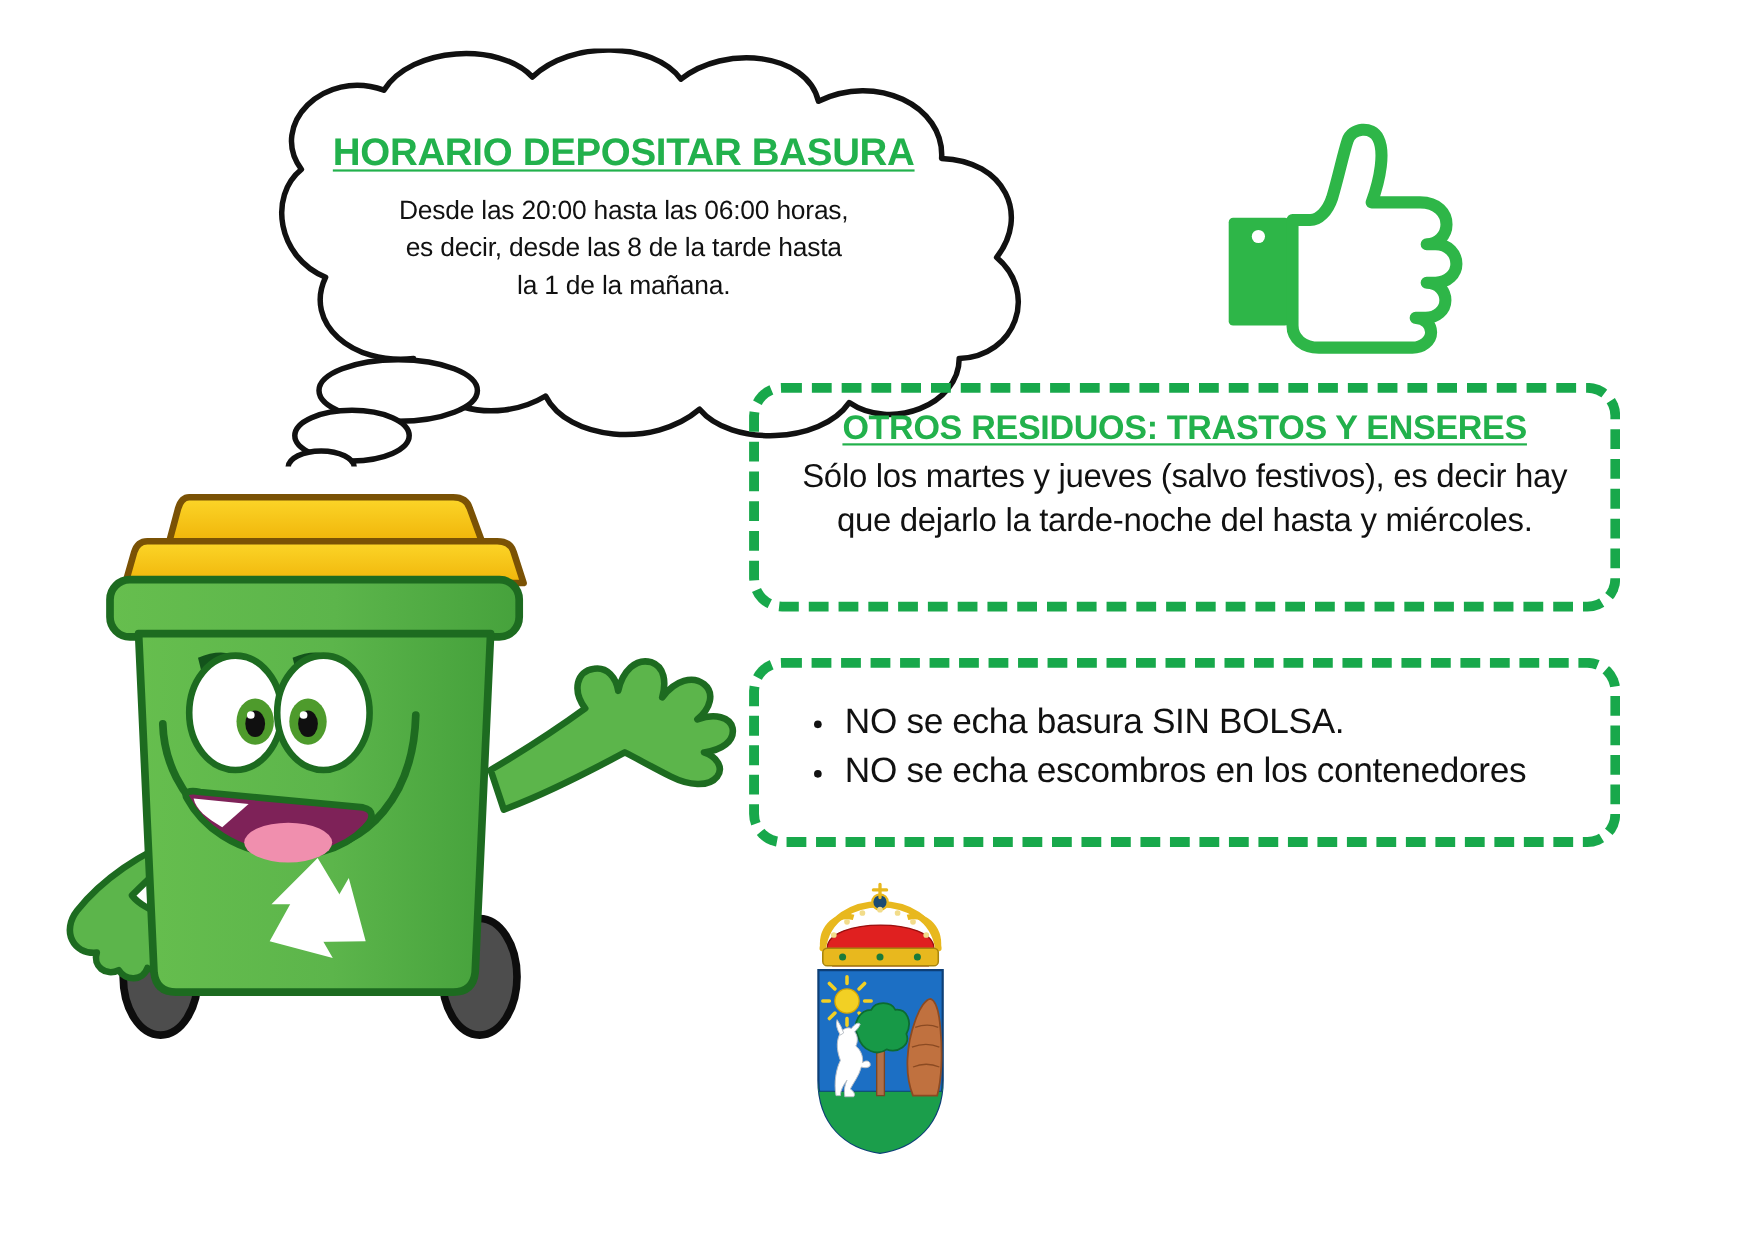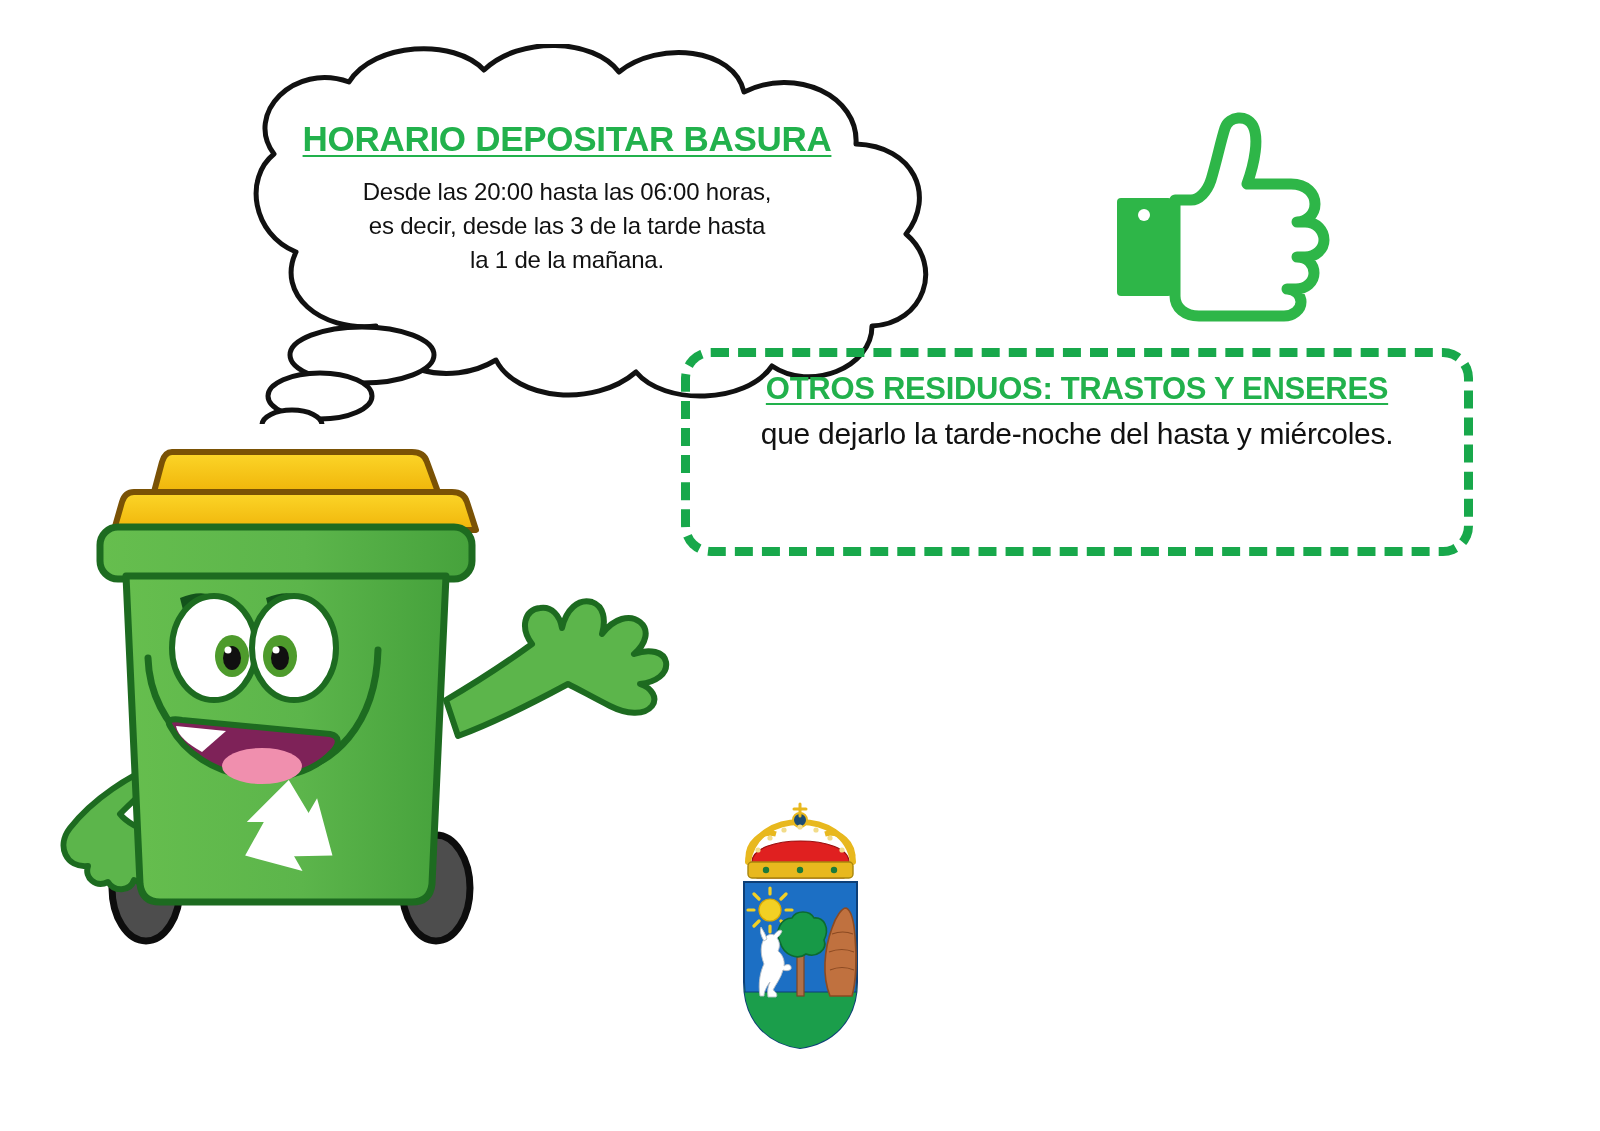--- a/index.html
+++ b/index.html
@@ -210,21 +210,21 @@
         <ellipse cx="238" cy="311" rx="72" ry="28"></ellipse>
         <ellipse cx="196" cy="352" rx="52" ry="23"></ellipse>
         <ellipse cx="168" cy="381" rx="30" ry="15"></ellipse>
       </g>
     </svg>
 
     <div class="bubble-text">
       <div class="bubble-title">HORARIO DEPOSITAR BASURA</div>
       <div class="bubble-body">
         <div>Desde las 20:00 hasta las 06:00 horas,</div>
-        <div>es decir, desde las 3 de la tarde hasta</div>
+        <div>es decir, desde las 8 de la tarde hasta</div>
         <div>la 1 de la mañana.</div>
       </div>
     </div>
   </div>
 
   <div class="thumbs-up">
     <svg viewBox="0 0 250 230" xmlns="http://www.w3.org/2000/svg">
 
       <rect x="22" y="98" width="55" height="98" rx="4" fill="#2EB648"></rect>
       <circle cx="49" cy="115" r="6" fill="#ffffff"></circle>
@@ -250,25 +250,32 @@
                L 104 216
                C 90 216, 80 208, 80 196
                Z" fill="none" stroke="#2EB648" stroke-width="11" stroke-linejoin="round" stroke-linecap="round"></path>
     </svg>
   </div>
 
   <div class="dashed-box" id="box-otros">
     <div class="box-inner">
       <div class="box-title">OTROS RESIDUOS: TRASTOS Y ENSERES</div>
       <div class="box-body">
+        <div>Sólo los martes y jueves (salvo festivos), es decir hay</div>
         <div>que dejarlo la tarde-noche del hasta y miércoles.</div>
       </div>
     </div>
   </div>
 
+  <div class="dashed-box" id="box-prohibiciones">
+    <ul class="bullet-list">
+      <li>NO se echa basura SIN BOLSA.</li>
+      <li>NO se echa escombros en los contenedores</li>
+    </ul>
+  </div>
 
   <div class="bin-character">
     <svg viewBox="0 0 640 520" xmlns="http://www.w3.org/2000/svg">
       <defs>
         <linearGradient id="binGrad" x1="0" y1="0" x2="1" y2="0">
           <stop offset="0%" stop-color="#66BE4E"></stop>
           <stop offset="55%" stop-color="#5CB54B"></stop>
           <stop offset="100%" stop-color="#46A23C"></stop>
         </linearGradient>
         <linearGradient id="lidGrad" x1="0" y1="0" x2="0" y2="1">

